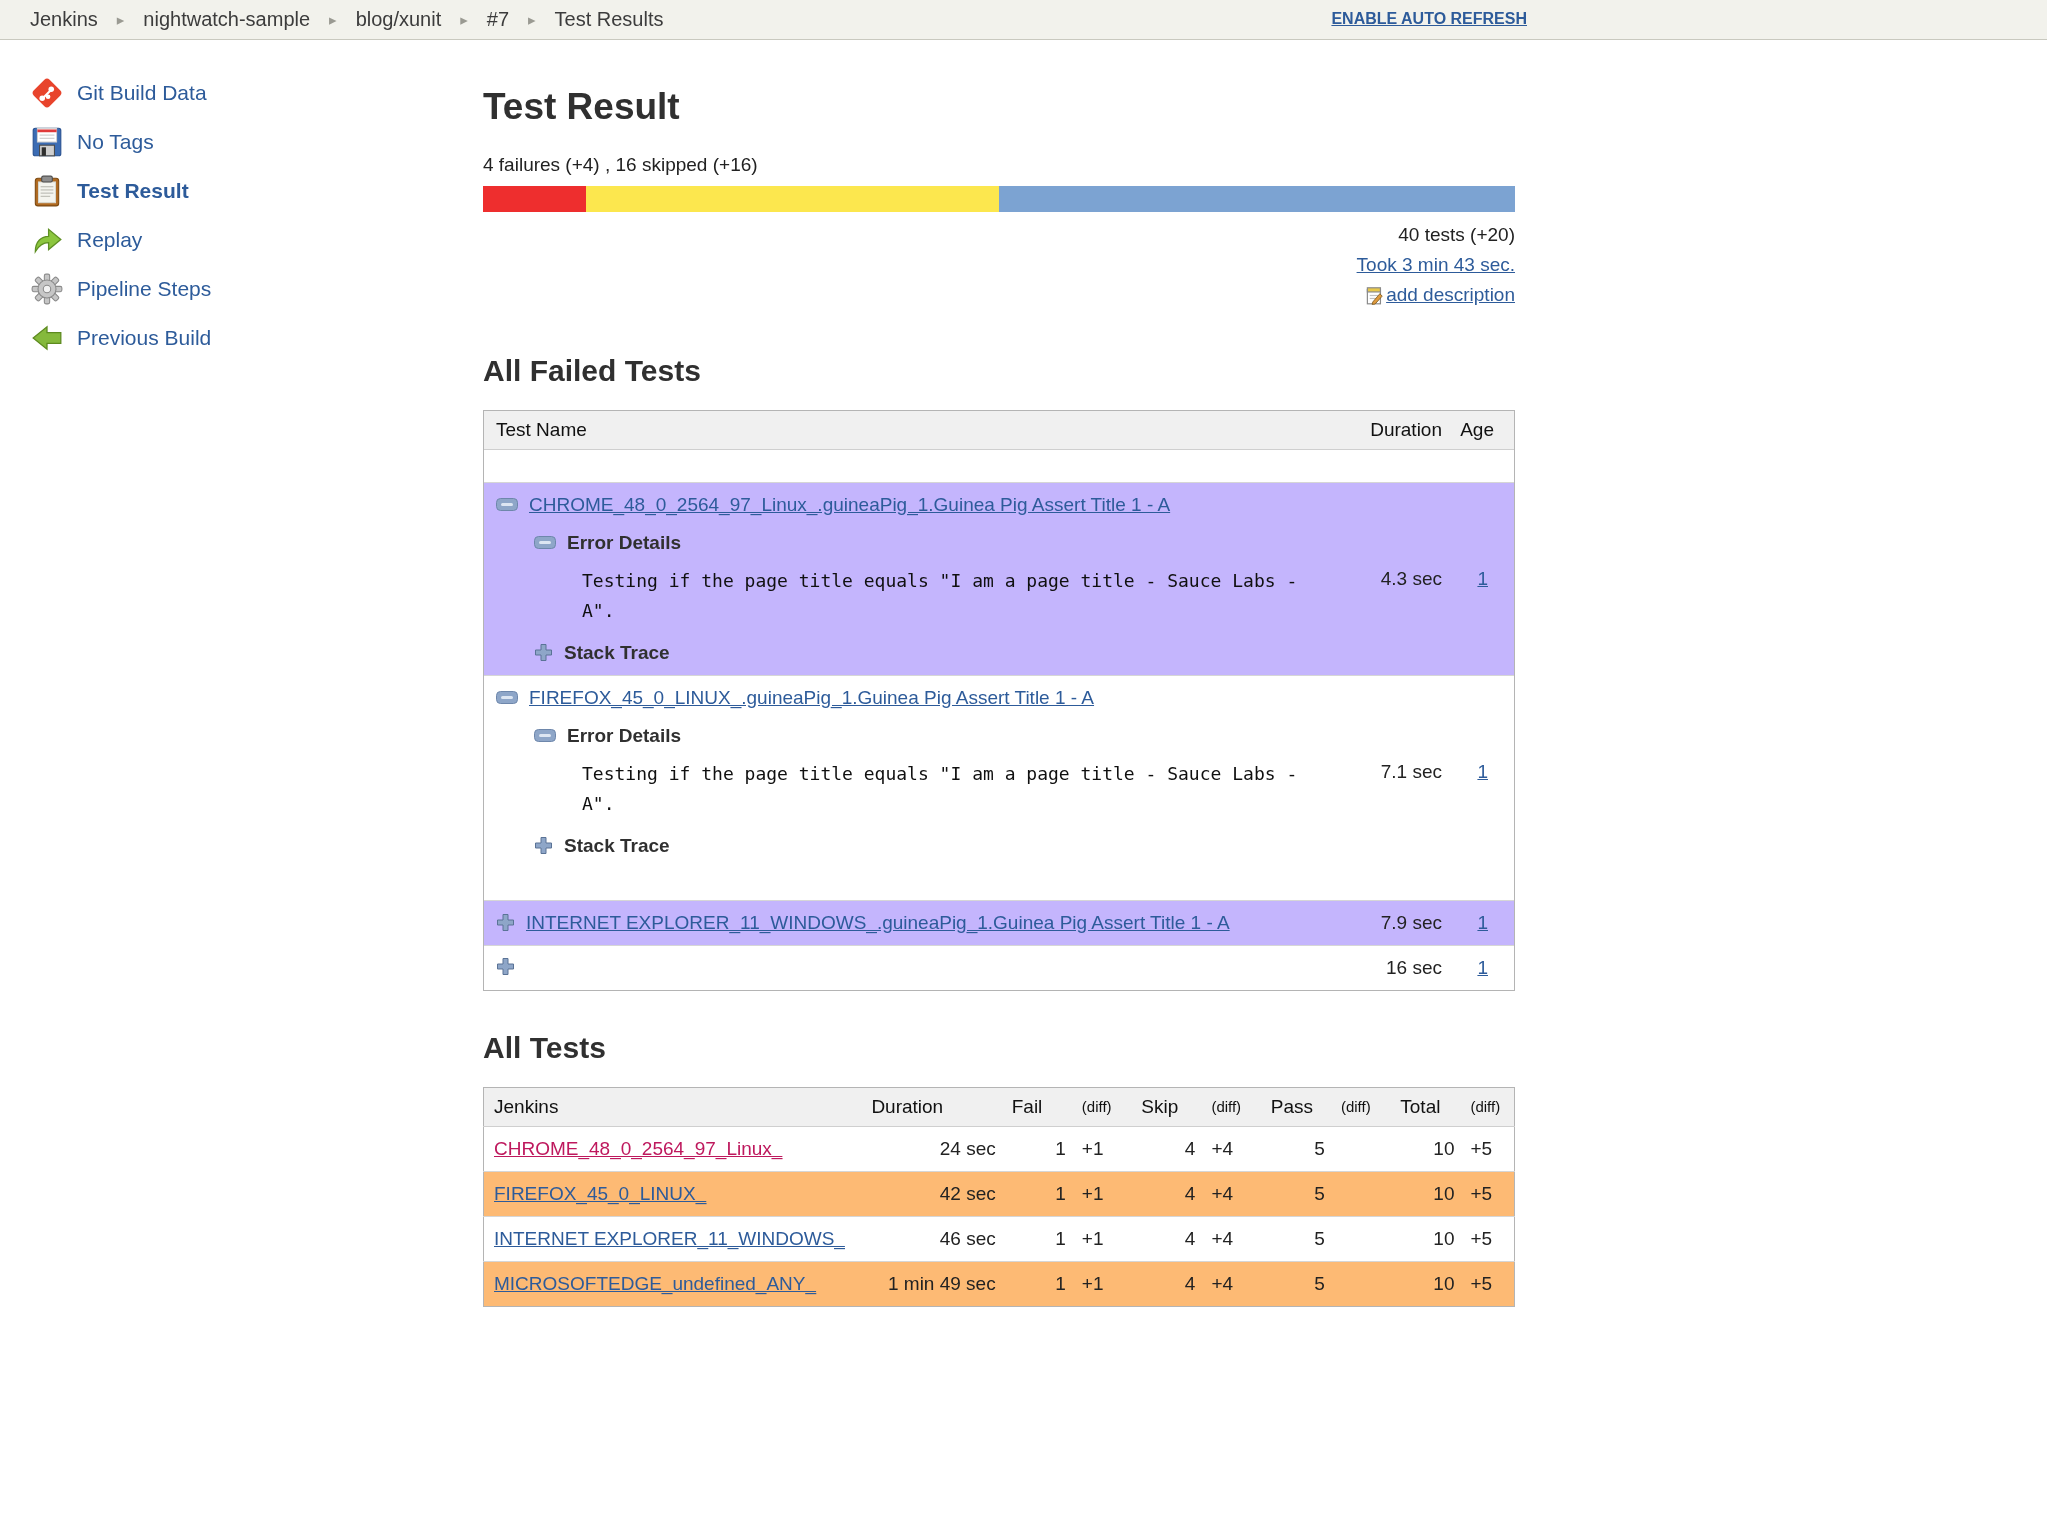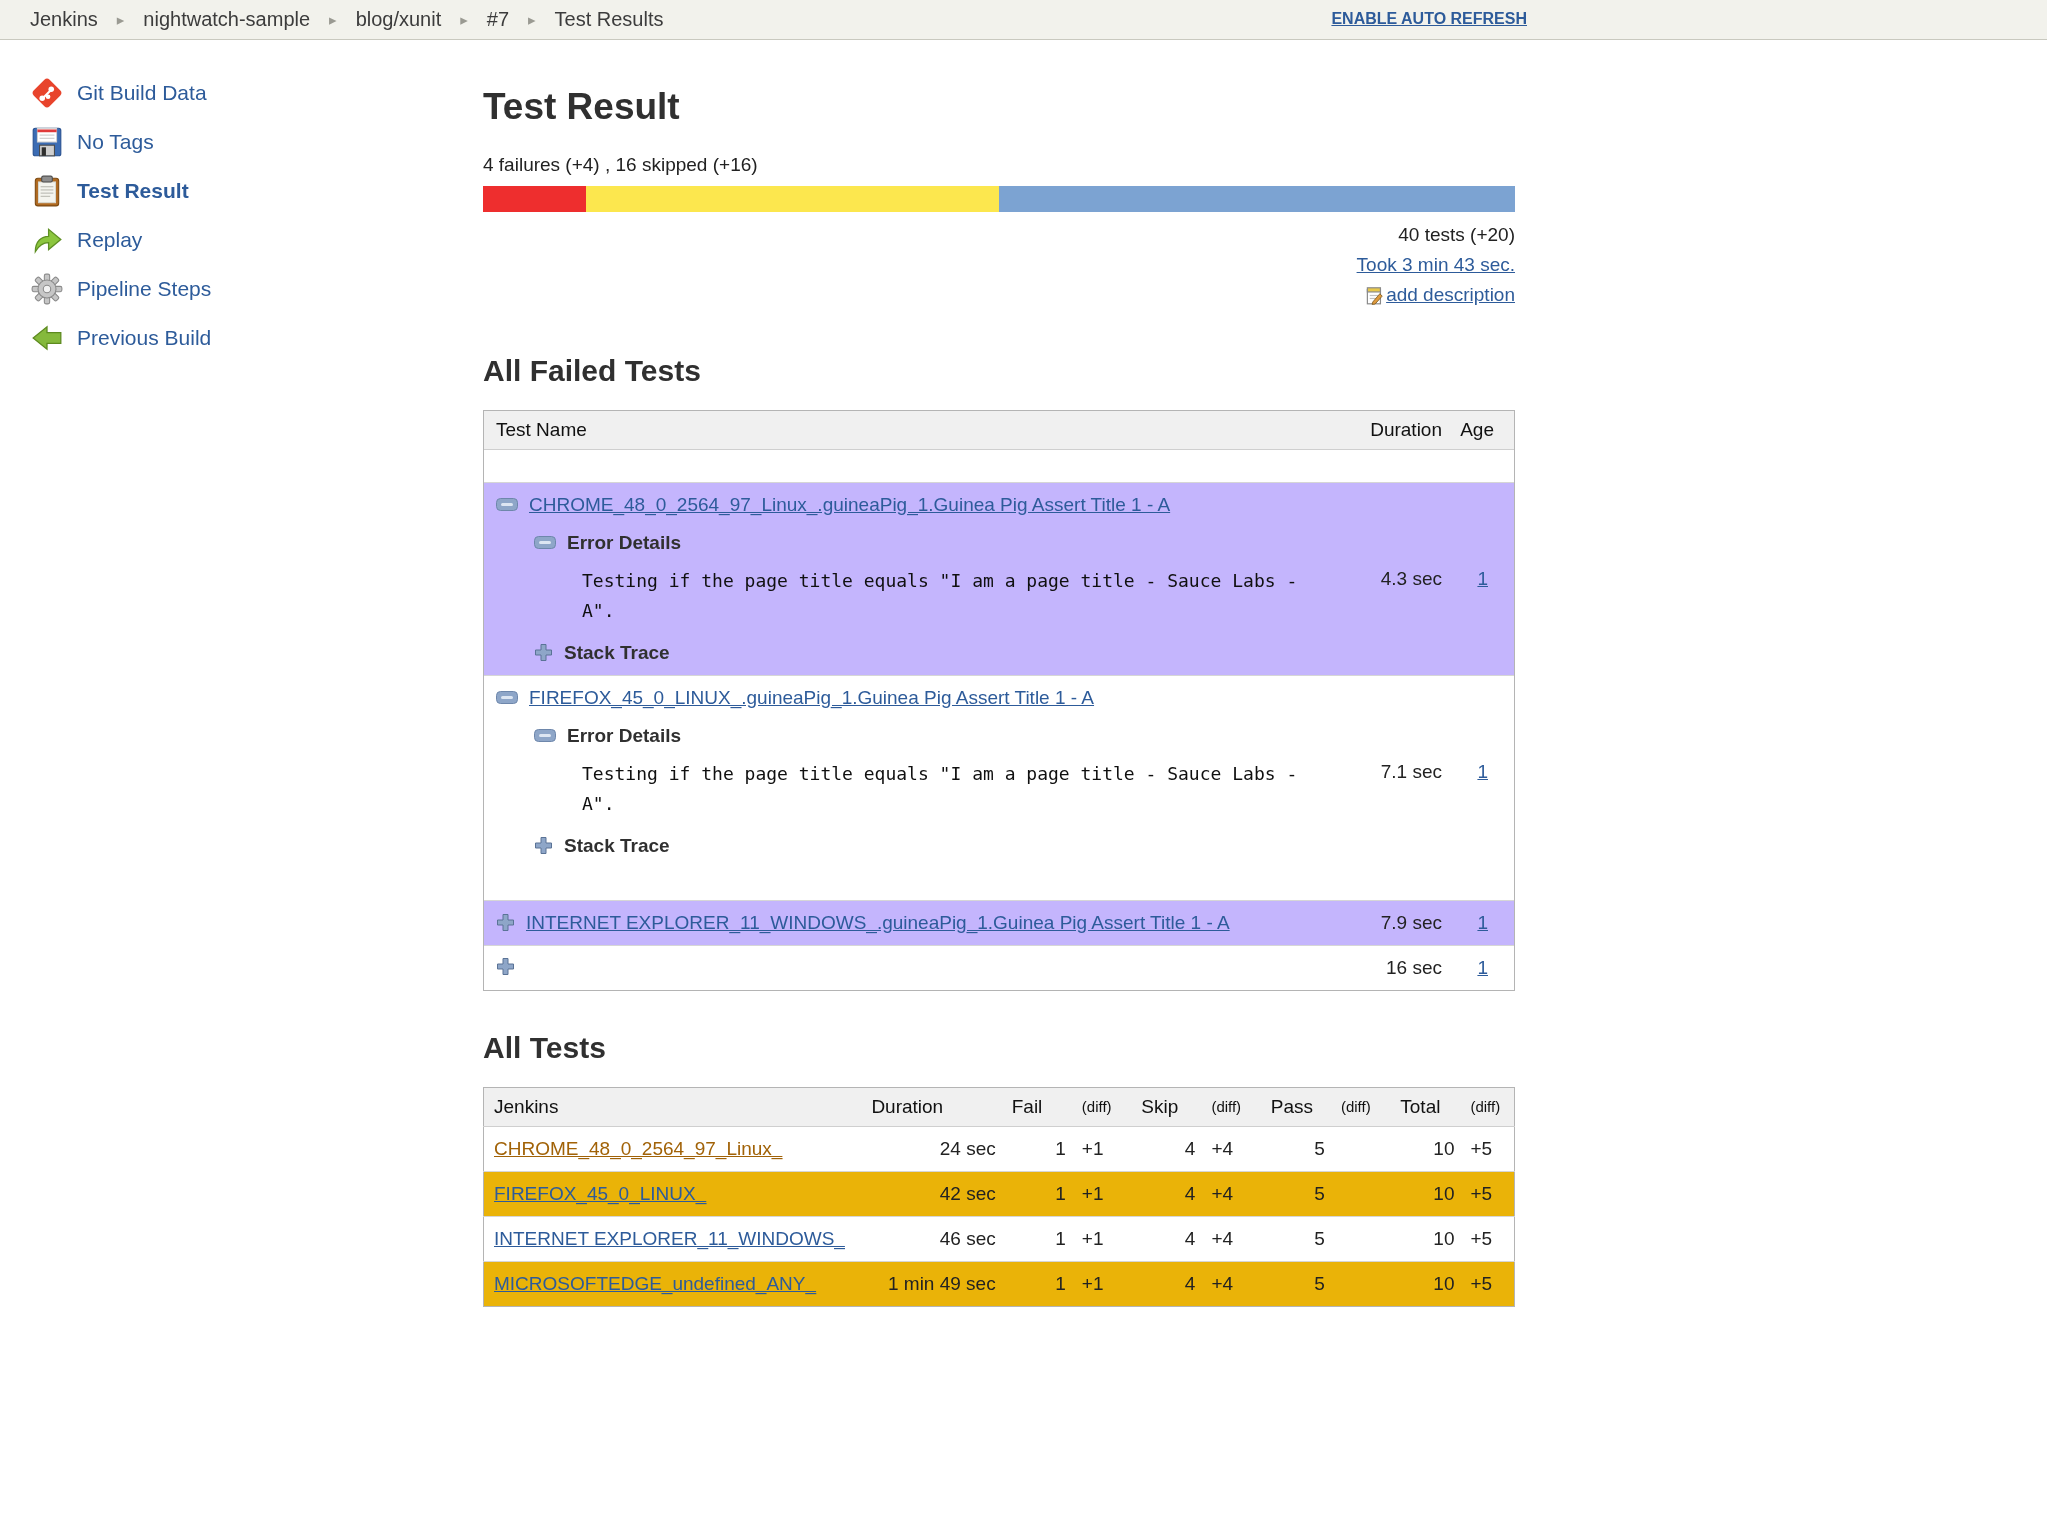--- a/index.html
+++ b/index.html
@@ -72,25 +72,25 @@
 
   
   table.alltests { width:100%; border-collapse:collapse; border:1px solid #b4b4b4; font-size:19px; table-layout:fixed; }
   table.alltests th {
     background:#f0f0f0; font-weight:normal; text-align:left;
     padding:8px 6px 8px 10px; color:#111; border-bottom:1px solid #cfcfcf;
   }
   table.alltests th.num { text-align:left; }
   table.alltests th.diff { font-size:15px; }
   table.alltests td { padding:11px 6px 11px 10px; border-top:1px solid #d6d6d6; }
-  table.alltests tr.shaded td { background:#eab308; }
+  table.alltests tr.shaded td { background:#fdba74; }
   td.num { text-align:right; color:#222; }
   td.diff { text-align:left; padding-left:16px; color:#222; }
   td.pkg a { color:#2d5b9a; text-decoration:underline; overflow-wrap:break-word; }
-  td.pkg a.visited { color:#a16207; }
+  td.pkg a.visited { color:#be185d; }
 </style>
 </head>
 <body>
 
 <div class="topbar">
   <a class="crumb">Jenkins</a>
   <span class="crumb-sep">▸</span>
   <a class="crumb">nightwatch-sample</a>
   <span class="crumb-sep">▸</span>
   <a class="crumb">blog/xunit</a>

